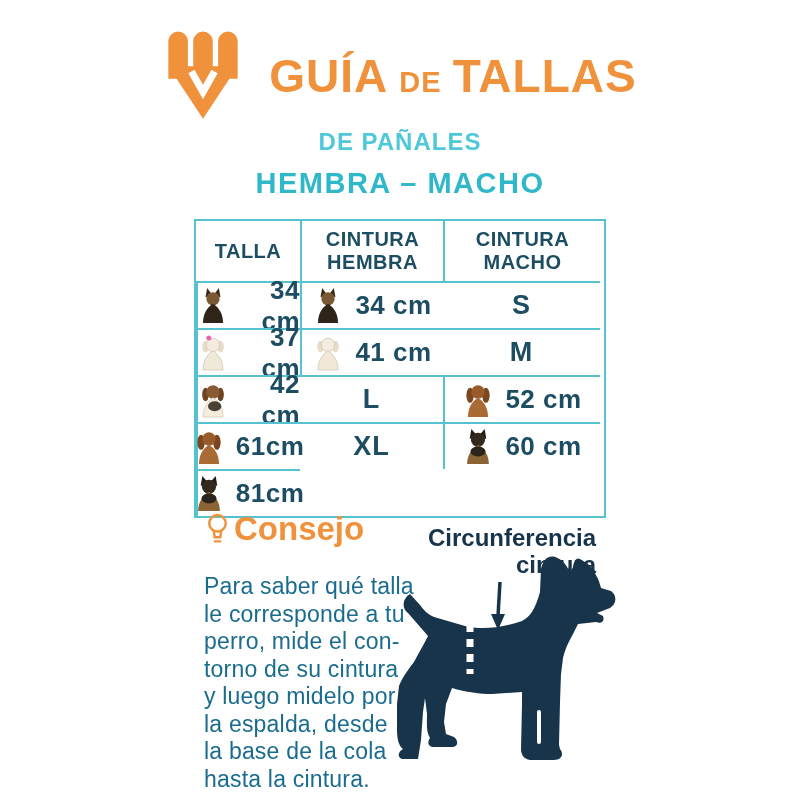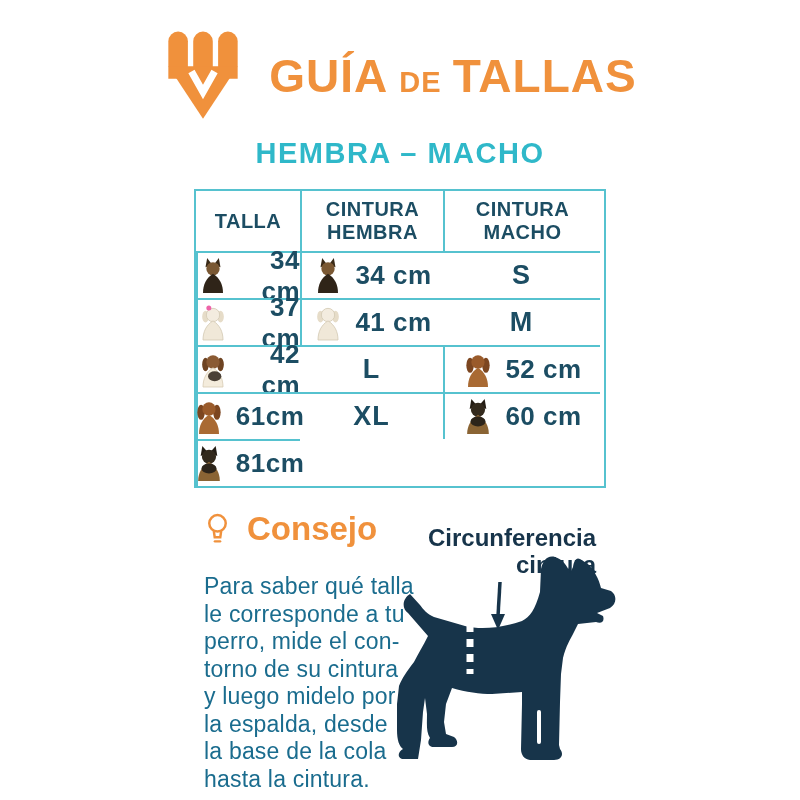--- a/index.html
+++ b/index.html
@@ -26,21 +26,21 @@
   .cell { display:flex; align-items:center; justify-content:center; color:var(--dark); }
   .bl { border-left:2px solid var(--table-border); }
   .bt { border-top:2px solid var(--table-border); }
   .th { font-size:20px; font-weight:bold; line-height:1.15; white-space:pre; text-align:center; letter-spacing:0.5px; }
   .size-cell { font-size:27px; font-weight:bold; letter-spacing:1px; }
   .value-cell { gap:12px;text-align:right; }
   .value-cell .val { font-size:26px; font-weight:bold; letter-spacing:0.5px; }
   .dog-icon { width:30px; height:37px; flex:0 0 auto; }
   
   .tip { position:absolute; left:204px; top:510px; width:240px; }
-  .tip-head { display:flex; align-items:center; gap:16px; }
+  .tip-head { display:flex; align-items:center; gap:3px; }
   .bulb-svg { width:27px; height:34px; }
   .tip-title { color:var(--orange); font-size:33px; font-weight:bold; }
   .tip-body { margin-top:25px; color:var(--body-text); font-size:23px; line-height:27.5px; white-space:pre; letter-spacing:0.2px; }
   
   .diagram-label { position:absolute; left:396px; top:524px; width:200px; text-align:right;
     color:var(--navy); font-size:24px; line-height:27px; font-weight:bold; white-space:pre; }
   .dog-svg { position:absolute; left:394px; top:552px; width:224px; height:216px; }
 </style>
 </head>
 <body>
@@ -56,20 +56,21 @@
         <polygon points="6,44 45,103 84,44"></polygon>
       </g>
       <polyline points="32,50 45,73 58,50" fill="none" stroke="#ffffff" stroke-width="8"></polyline>
     </svg>
     <div class="title">
       <span class="big">GUÍA</span>
       <span class="small">DE</span>
       <span class="big">TALLAS</span>
     </div>
   </div>
+  <div class="subtitle">DE PAÑALES</div>
   <div class="gender">HEMBRA – MACHO</div>
 
   <div class="size-table">
     <div class="cell th">TALLA</div>
     <div class="cell th bl">CINTURA
 HEMBRA</div>
     <div class="cell th bl">CINTURA
 MACHO</div>
 
     <div class="cell value-cell bl bt">

